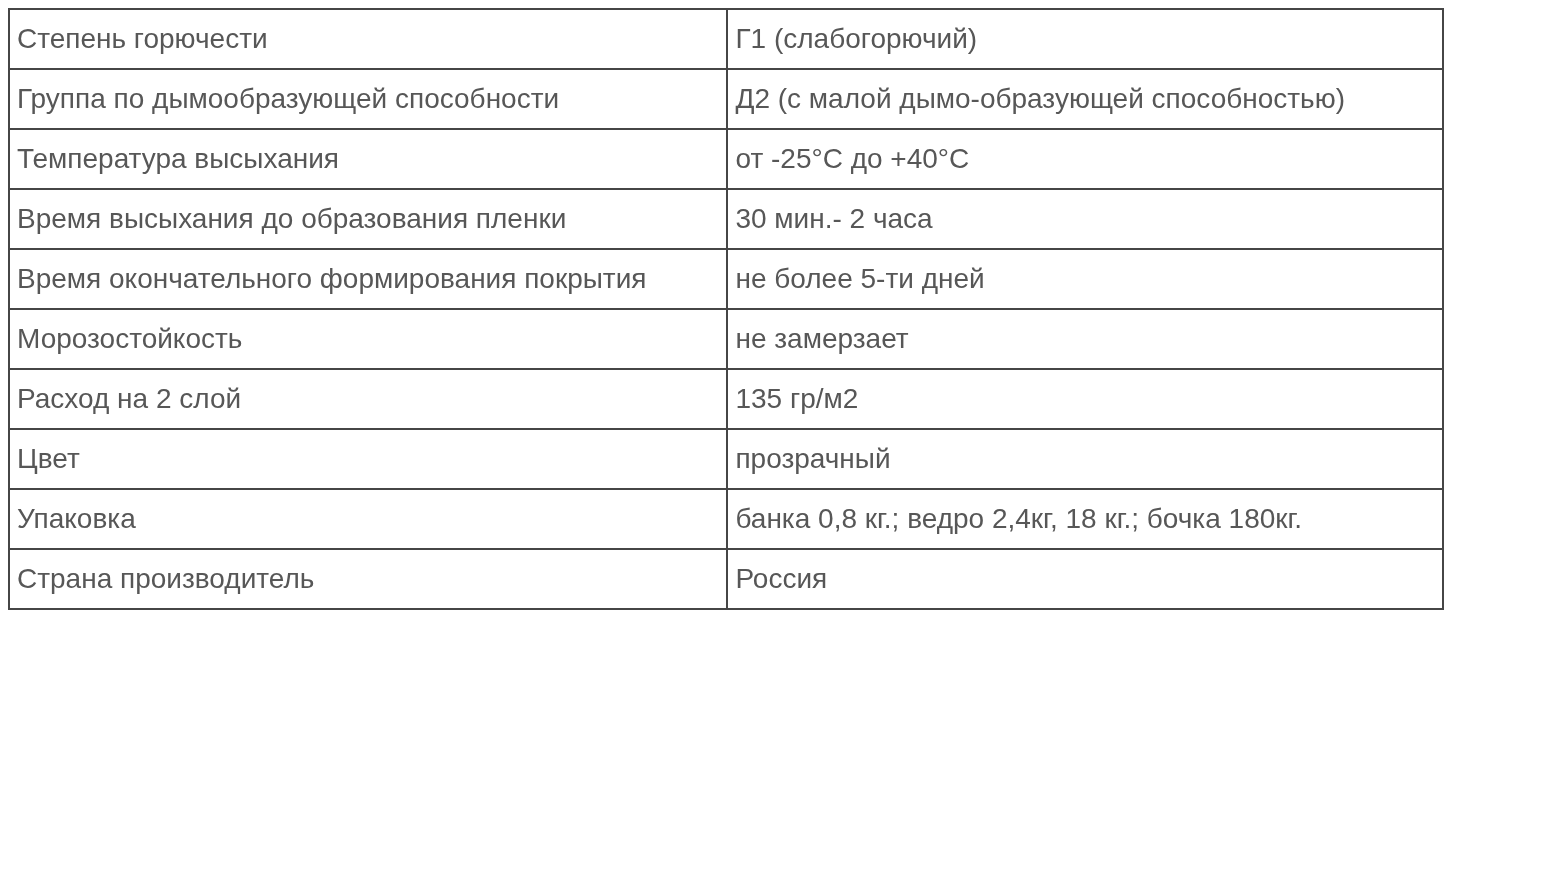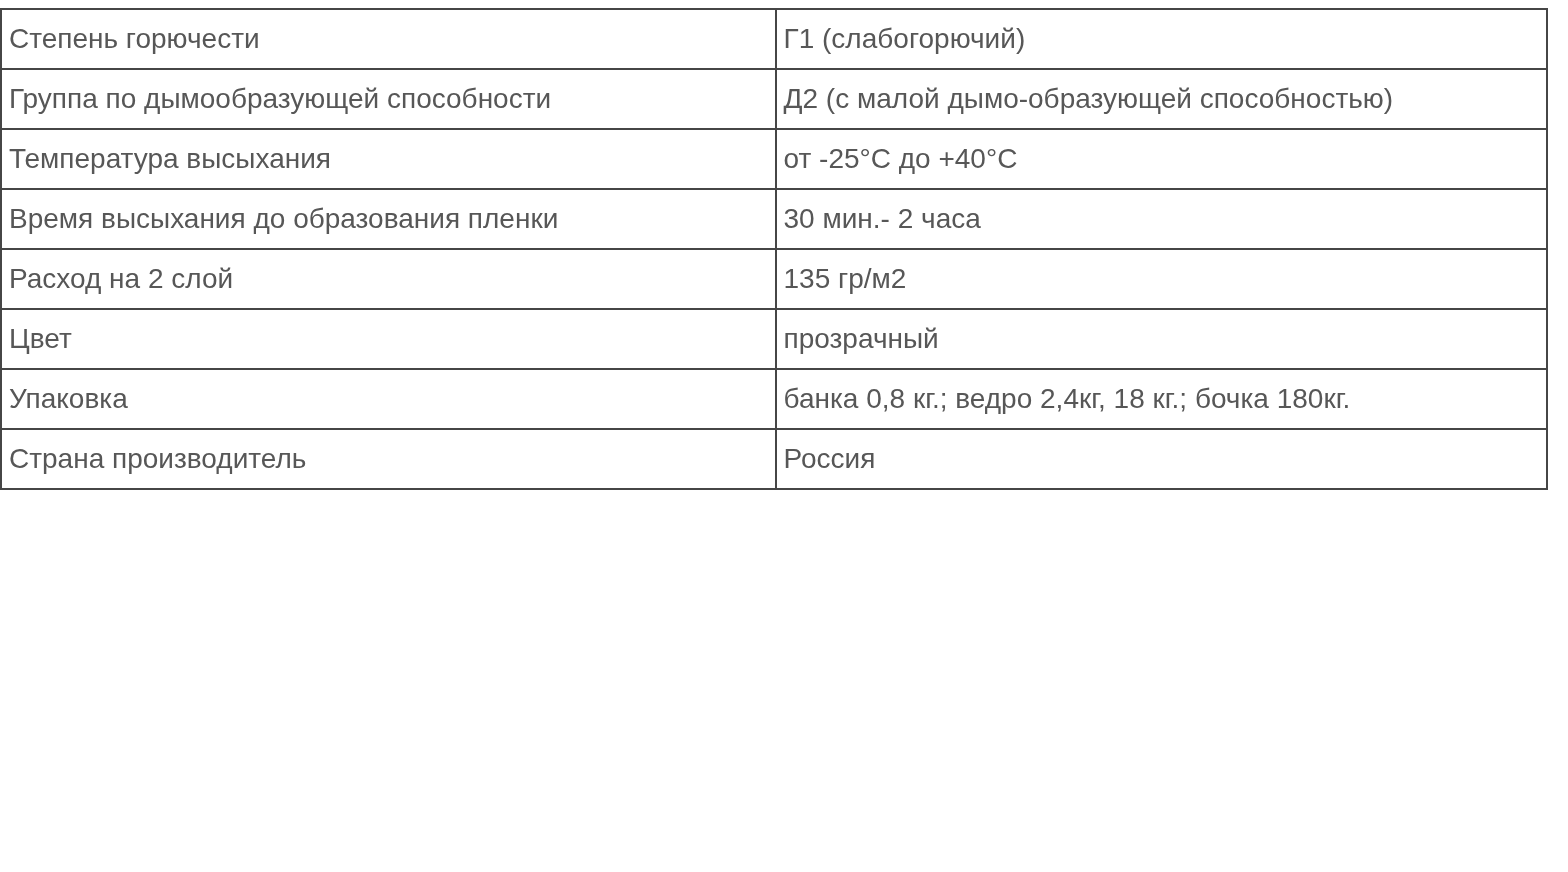--- a/index.html
+++ b/index.html
@@ -9,22 +9,22 @@
   }
   body {
     width: 1568px;
     height: 872px;
     overflow: hidden;
     font-family: "Liberation Sans", sans-serif;
   }
   table.specs-table {
     border-collapse: collapse;
     table-layout: fixed;
-    margin: 8px 0 0 0;
-    width: 1548px;
+    margin: 8px 0 0 8px;
+    width: 1436px;
     background: #1d4ed8;
   }
   table.specs-table col.col-label { width: 50.1%; }
   table.specs-table col.col-value { width: 49.9%; }
   table.specs-table td {
     border: 2px solid #464646;
     height: 58px;
     padding: 0 12px 0 7px;
     vertical-align: middle;
     font-size: 28px;
@@ -54,20 +54,28 @@
     </tr>
     <tr>
       <td>Температура высыхания</td>
       <td>от -25°С до +40°С</td>
     </tr>
     <tr>
       <td>Время высыхания до образования пленки</td>
       <td>30 мин.- 2 часа</td>
     </tr>
     <tr>
+      <td>Время окончательного формирования покрытия</td>
+      <td>не более 5-ти дней</td>
+    </tr>
+    <tr>
+      <td>Морозостойкость</td>
+      <td>не замерзает</td>
+    </tr>
+    <tr>
       <td>Расход на 2 слой</td>
       <td>135 гр/м2</td>
     </tr>
     <tr>
       <td>Цвет</td>
       <td>прозрачный</td>
     </tr>
     <tr>
       <td>Упаковка</td>
       <td>банка 0,8 кг.; ведро 2,4кг, 18 кг.; бочка 180кг.</td>

